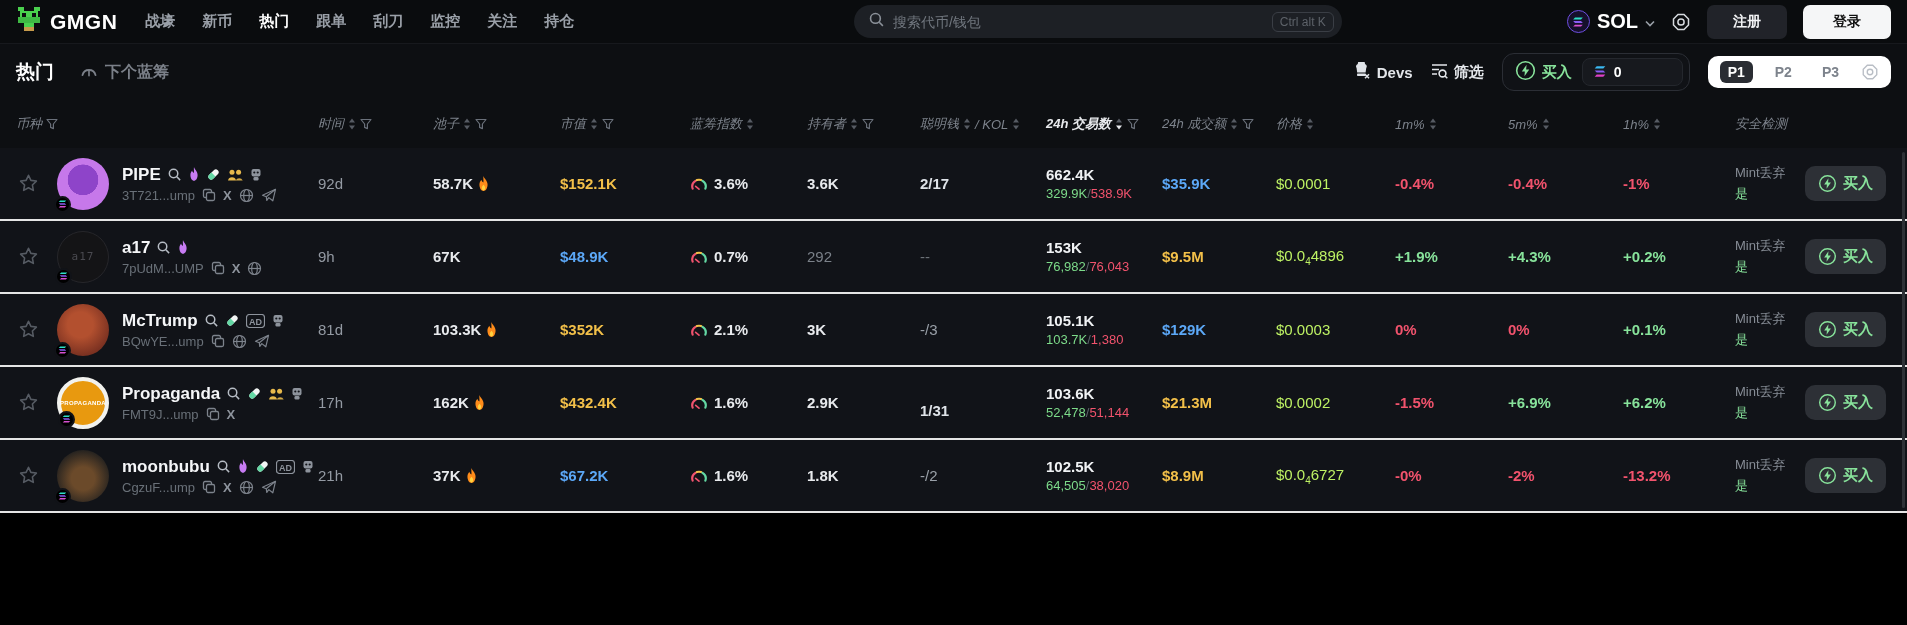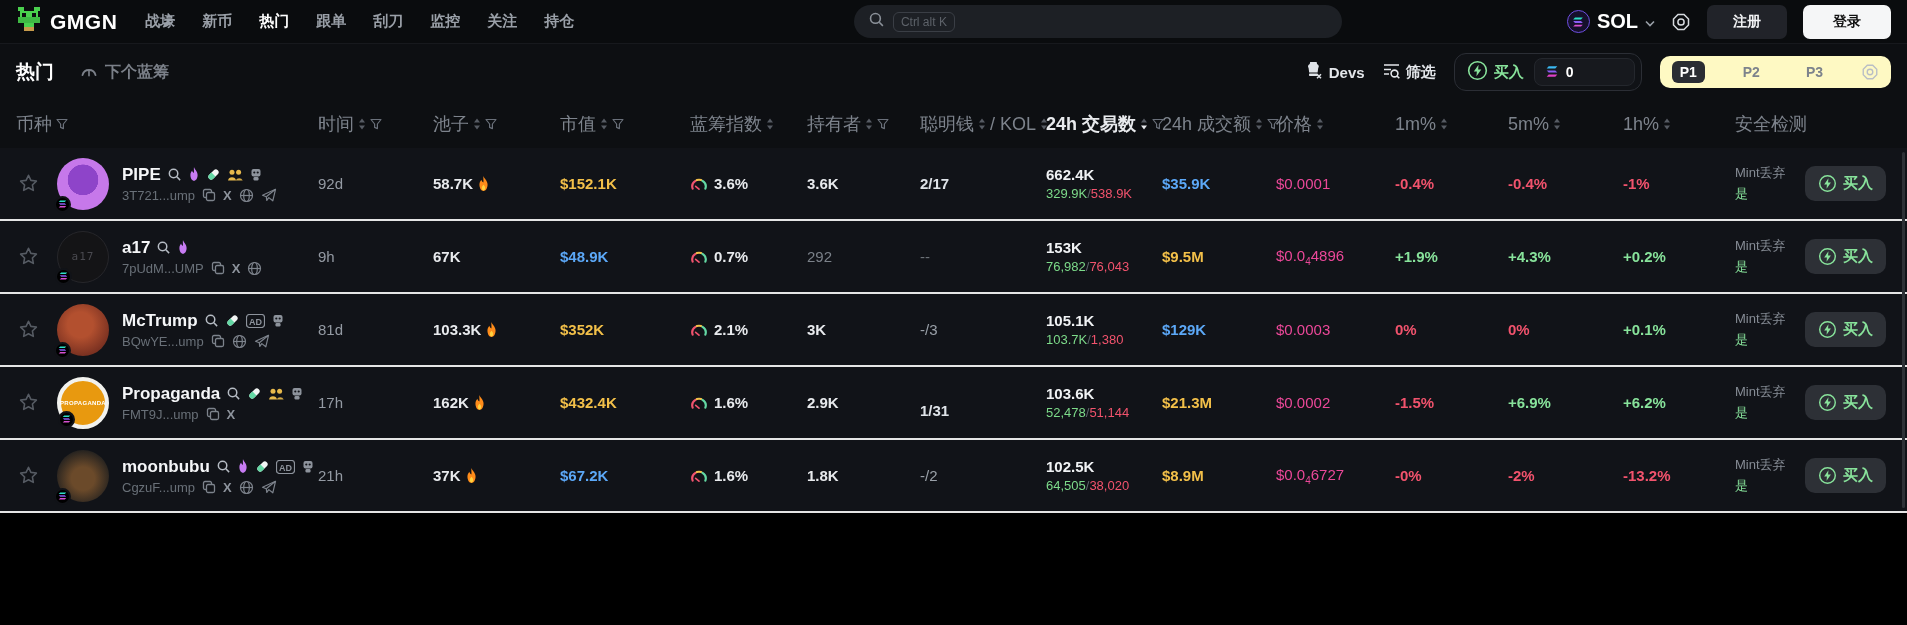--- a/index.html
+++ b/index.html
@@ -42,29 +42,29 @@
   .tf.active { background:#26292f; color:#fff; font-weight:700; }
   .tb-right { margin-left:auto; display:flex; align-items:center; gap:18px; }
   .tb-link { display:flex; align-items:center; gap:6px; color:#e3e6ea; font-size:15px;
     font-weight:700; cursor:pointer; }
   .buy-pill { display:flex; align-items:center; border:1px solid #2b2e35; background:#101216;
     border-radius:12px; height:38px; padding:0 6px 0 12px; width:188px; }
   .buy-pill .buy-word { color:#88e39b; font-weight:800; font-size:15px; margin:0 10px 0 6px; }
   .amount-box { display:flex; align-items:center; gap:7px; background:#17191e; border:1px solid #24272d;
     border-radius:8px; height:28px; padding:0 10px; flex:1; cursor:text; }
   .amount-box .amt { color:#fff; font-weight:800; font-size:14px; }
-  .preset-group { display:flex; align-items:center; gap:30px; background:#fef9c3;
+  .preset-group { display:flex; align-items:center; gap:14px; background:#ffffff;
     border-radius:10px; padding:5px 12px; }
   .preset { color:#7d838c; font-weight:800; font-size:14px; padding:3px 8px; border-radius:6px; cursor:pointer; }
   .preset.active { background:#2a2d33; color:#fff; }
 
   
   .grid { display:grid;
     grid-template-columns:318px 115px 127px 130px 117px 113px 126px 116px 114px 119px 113px 115px 112px 70px 102px; }
-  .thead { height:48px; background:#0d0f12; align-items:center; color:#7d838c; font-size:18px; }
+  .thead { height:48px; background:#0d0f12; align-items:center; color:#7d838c; font-size:13px;font-style:italic; }
   .th { display:flex; align-items:center; gap:4px; white-space:nowrap; }
   .th:first-child { padding-left:16px; }
   .th-label.active { color:#e8eaed; font-weight:700; }
   .rows { background:#0d0f12; }
   .tr { height:73px; background:#111318; border-bottom:2px solid #e5e5e5; align-items:center;
     color:#e8eaed; font-size:15px; }
   .cell { font-weight:700; white-space:nowrap; }
   .cell.dimcell { color:#949aa3; font-weight:400; }
   .token-cell { display:flex; align-items:center; padding-left:18px; gap:0; }
   .fav { cursor:pointer; margin-right:18px; display:flex; }
@@ -86,21 +86,21 @@
   .tok-addr { color:#697078; font-size:13px; }
   .ic { display:flex; align-items:center; cursor:pointer; }
   .xicon { color:#8d939c; font-weight:800; font-size:13px; cursor:pointer; }
   .pool-cell { display:flex; align-items:center; gap:4px; }
   .bluechip-cell { display:flex; align-items:center; gap:6px; font-weight:600; }
   .txs-top { font-weight:700; color:#f0f2f4; margin-bottom:3px; }
   .txs-sub { font-size:13px; font-weight:400; }
   .txs-sub .b { color:#7ddb8a; } .txs-sub .s { color:#f2536d; } .txs-sub .sep { color:#5d636b; }
   .c-yellow { color:#f3c049; } .c-blue { color:#5ca8f7; }
   .up { color:#88e39b; } .down { color:#f2536d; }
-  .price-cell { color:#ec4899; font-weight:400; }
+  .price-cell { color:#bef264; font-weight:400; }
   .price-cell sub { font-size:10px; }
   .sec-cell { font-size:13px; overflow:hidden; }
   .sec-label { color:#868c95; white-space:nowrap; }
   .sec-val { color:#88e39b; margin-top:3px; }
   .buy-btn { display:inline-flex; align-items:center; gap:6px; background:#2d3036; border:none;
     border-radius:10px; padding:8px 13px; color:#88e39b; font-weight:800; font-size:15px;
     cursor:pointer; font-family:inherit; }
   .scrollbar-thumb { position:absolute; right:2px; top:152px; width:3px; height:356px;
     background:#2e3136; border-radius:2px; }
 </style>
@@ -135,20 +135,21 @@
       <span class="navitem">关注</span>
       <span class="navitem">持仓</span>
     </nav>
     <div class="search-pill">
       <span>
         <svg width="17" height="17" viewBox="0 0 16 16" fill="none" stroke="#8b9199" stroke-width="1.5">
           <circle cx="7" cy="7" r="4.6"></circle>
             <line x1="10.6" y1="10.6" x2="14" y2="14"></line>
           </svg>
       </span>
+      <input placeholder="搜索代币/钱包" style="">
       <span class="kbd">Ctrl alt K</span>
     </div>
     <div class="nav-right">
       <div class="chain-select">
         <span class="sol-circle">
           <svg width="12" height="10" viewBox="0 0 14 12">
               <g>
             <path d="M3.4 0.6 h9.4 l-2.2 2.3 H1.2 Z" fill="#2de0c5"></path>
             <path d="M1.2 4.9 h9.4 l2.2 2.3 H3.4 Z" fill="#8a5cf5"></path>
             <path d="M3.4 9.2 h9.4 l-2.2 2.3 H1.2 Z" fill="#d64fd0"></path>

